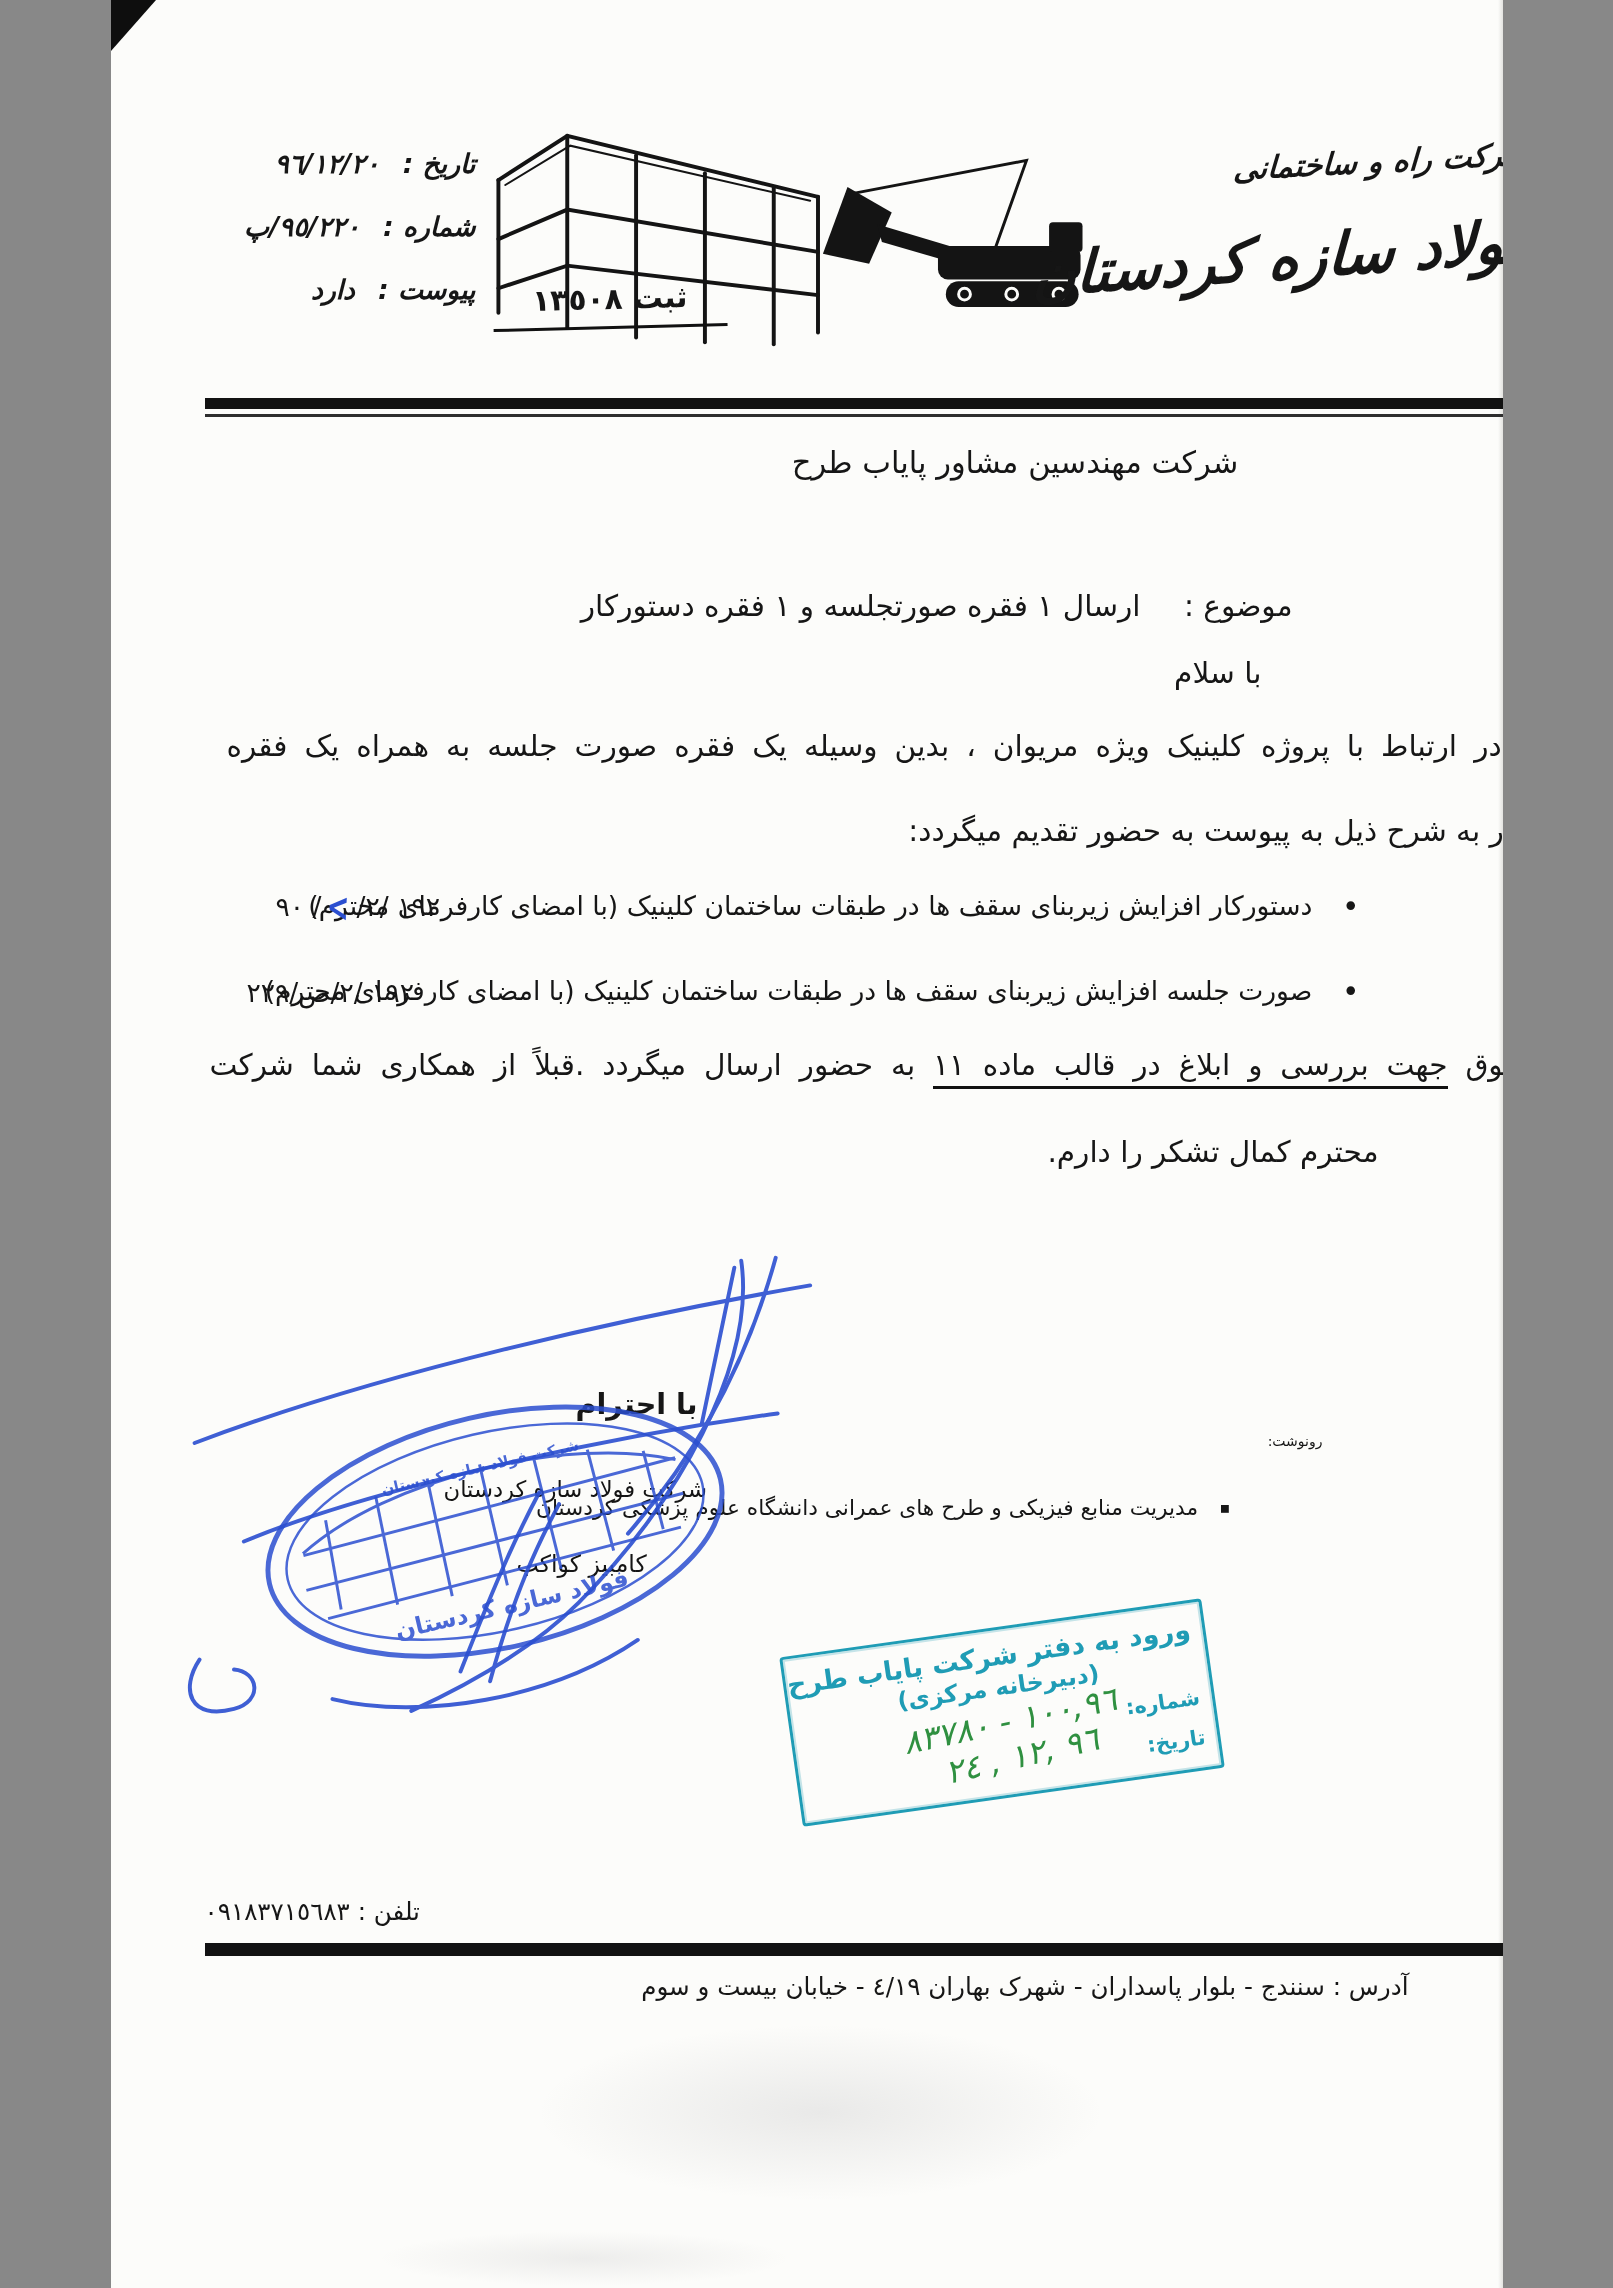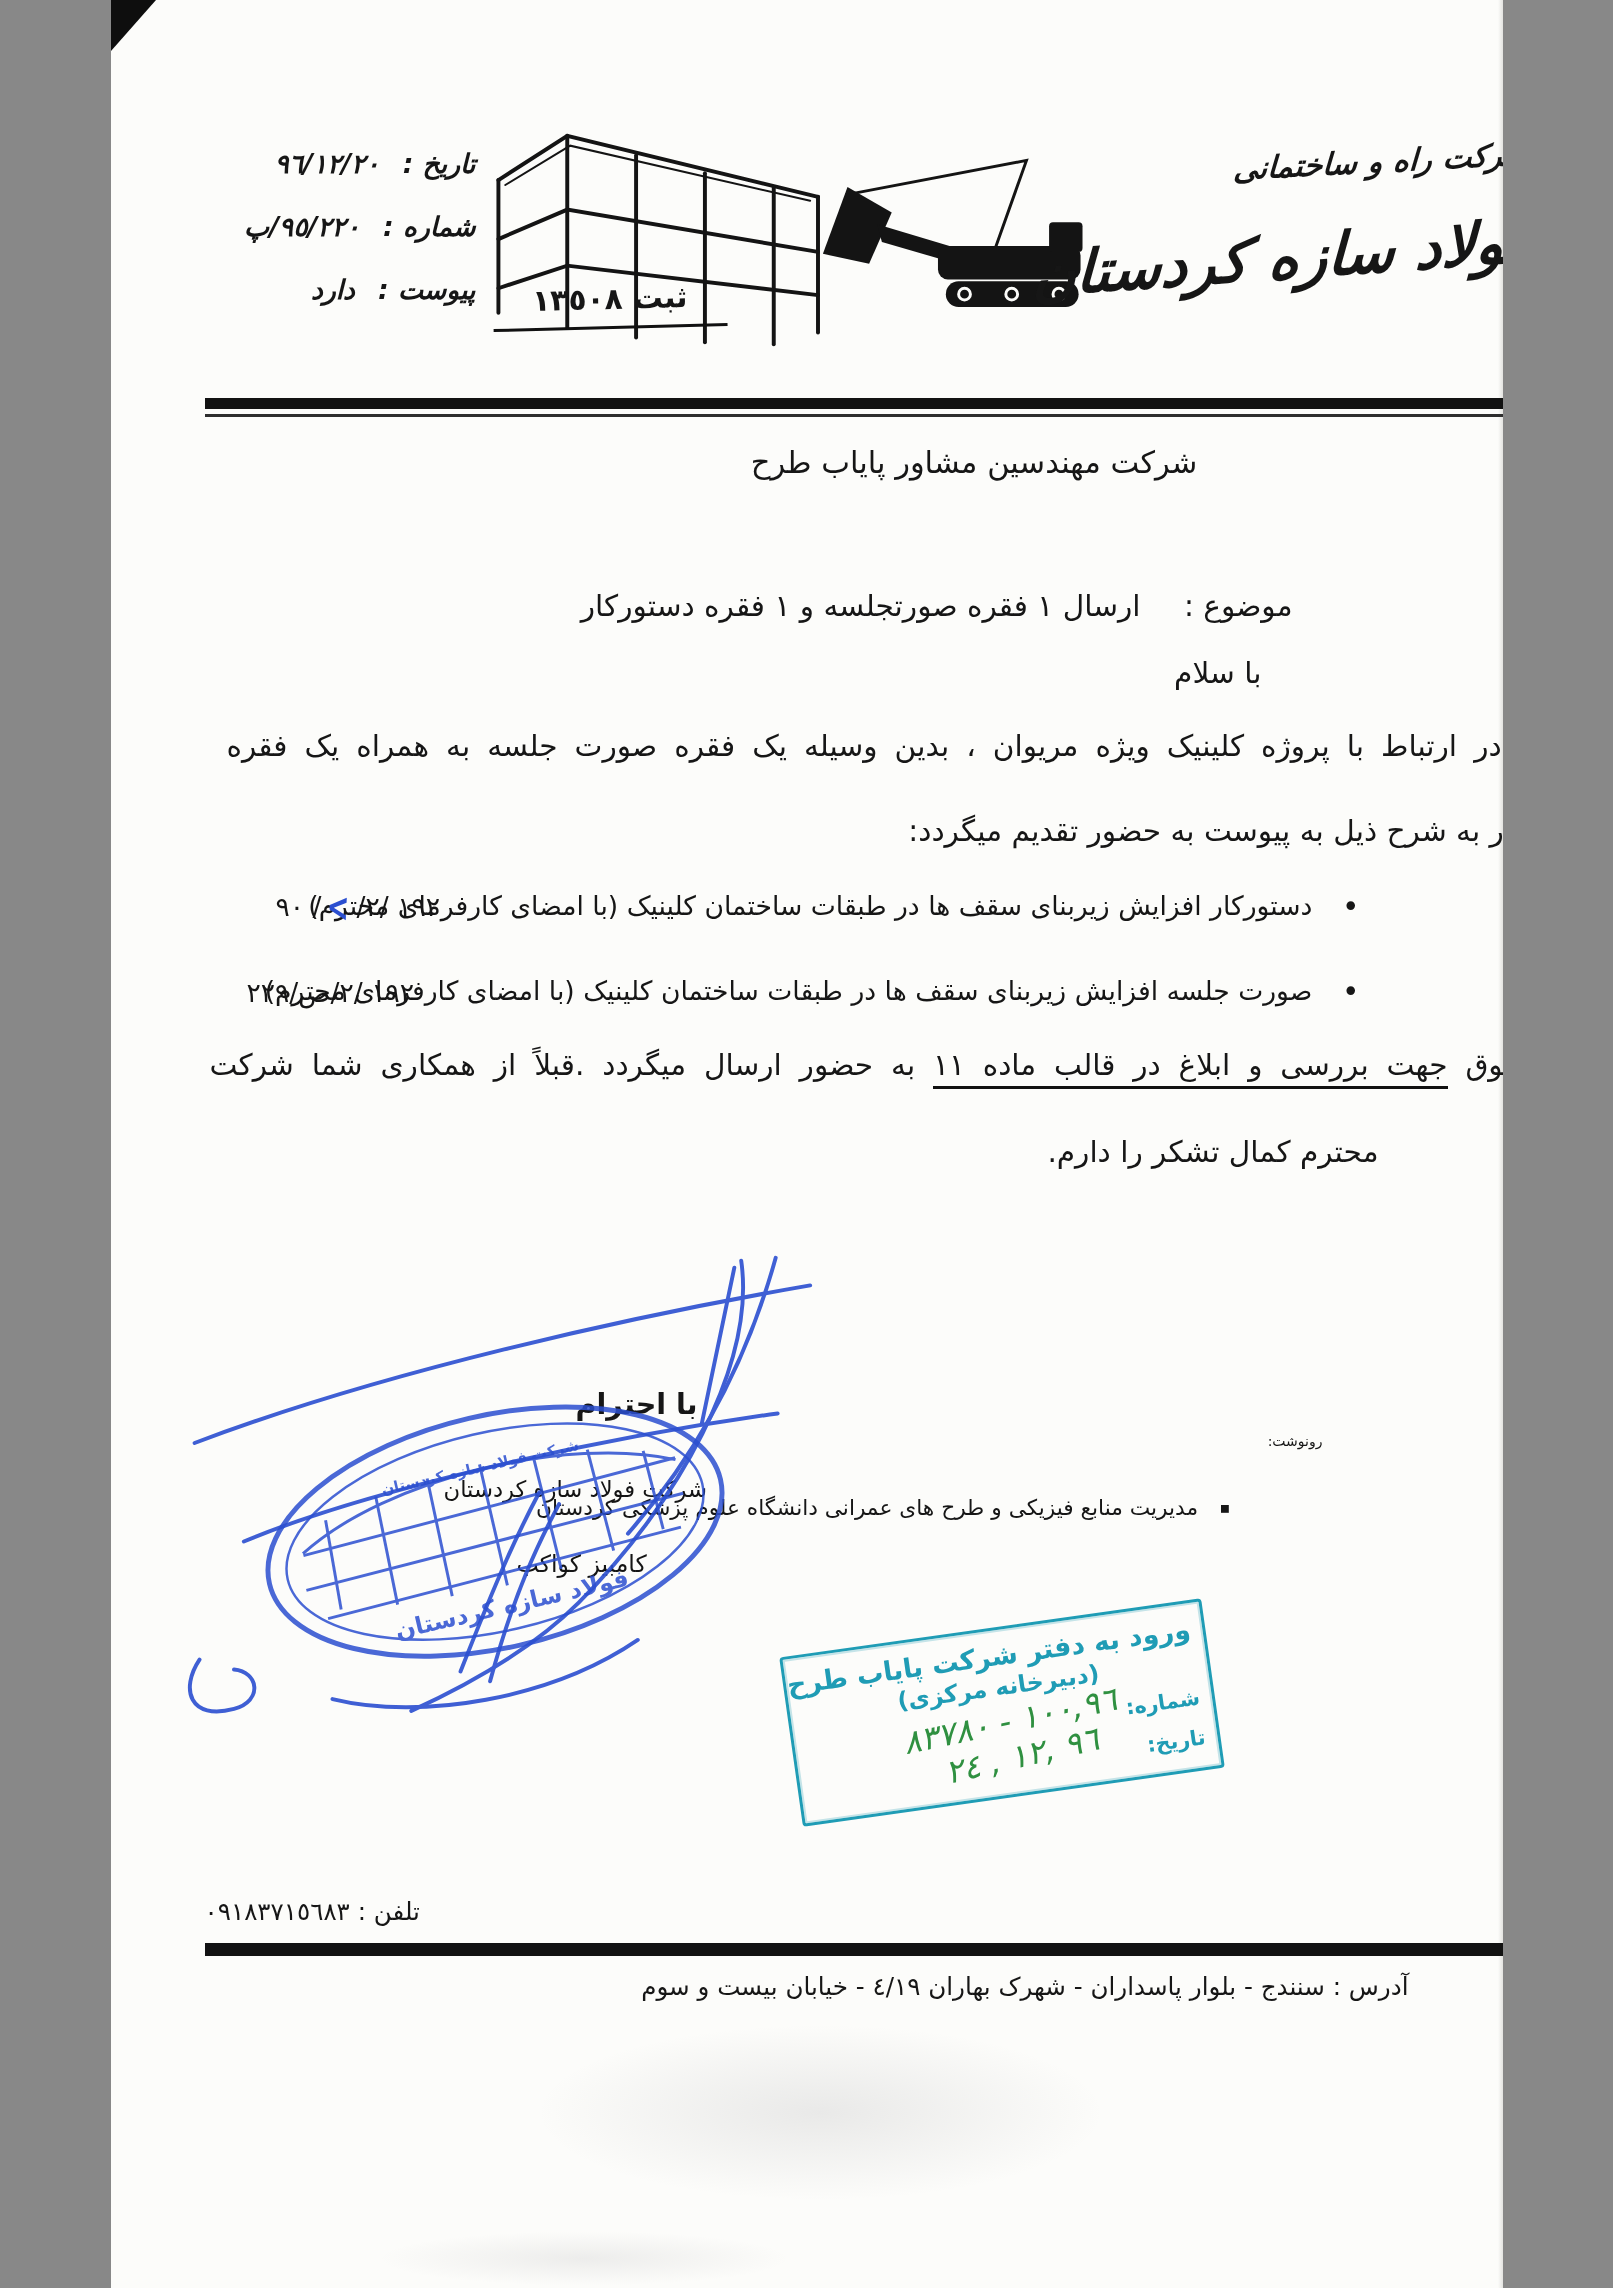--- a/index.html
+++ b/index.html
@@ -24,21 +24,21 @@
   .callig-small{left:1113px;top:144px;width:315px;text-align:center;font-size:30.5px;font-weight:bold;font-style:italic;
     transform:rotate(-3deg) skewX(-6deg);white-space:nowrap;direction:rtl;}
   .callig-big{left:990px;top:221px;width:433px;text-align:center;font-size:59px;font-weight:bold;font-style:italic;
     transform:rotate(-4deg) skewX(-6deg);white-space:nowrap;direction:rtl;}
   .sabt{left:382px;top:282px;width:234px;text-align:center;direction:rtl;font-size:29.6px;font-weight:bold;
     padding-bottom:9.9px;border-bottom:3.9px solid #111;transform:rotate(-1.5deg);white-space:nowrap;}
   .rule-main{left:94px;top:398px;width:1428px;height:10.8px;background:#121212;}
   .rule-sub{left:94px;top:414px;width:1428px;height:3px;background:#2e2e2e;}
 
   
-  .recipient{left:489px;top:445px;width:749px;text-align:center;direction:rtl;font-size:30.5px;white-space:nowrap;}
+  .recipient{left:530px;top:445px;width:749px;text-align:center;direction:rtl;font-size:30.5px;white-space:nowrap;}
   .subject{right:210px;top:589px;direction:rtl;font-size:29.6px;white-space:nowrap;}
   .subject .lbl{margin-left:34px;text-align:center;}
   .salutation{right:241px;top:656px;direction:rtl;font-size:29.6px;}
   .body1{left:116px;top:729px;width:1377px;direction:rtl;font-size:29.6px;text-align:justify;text-align-last:justify;}
   .body2{left:116px;top:814px;width:1377px;direction:rtl;font-size:29.6px;text-align:right;}
   .bullet-row{right:143px;direction:rtl;font-size:26.6px;white-space:nowrap;}
   .bullet-row .dot{font-size:29.6px;margin-left:29.6px;vertical-align:-2px;}
   .b1{top:890px;}
   .b2{top:975px;}
   .ref{direction:ltr;font-size:26.6px;white-space:nowrap;letter-spacing:1px;}

